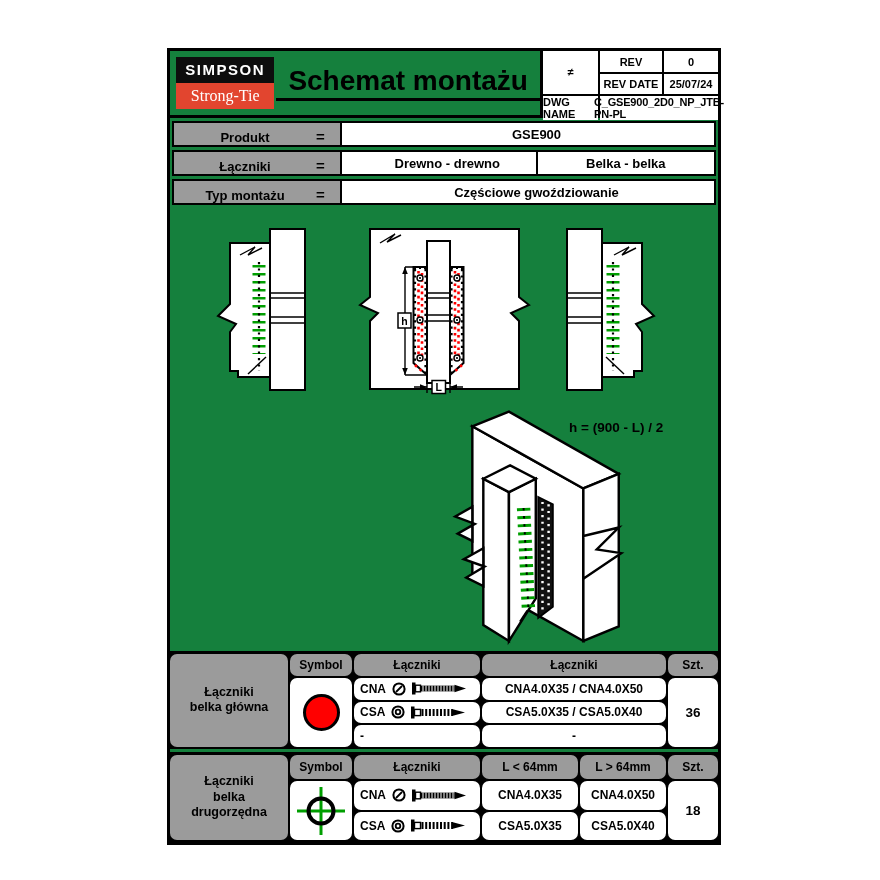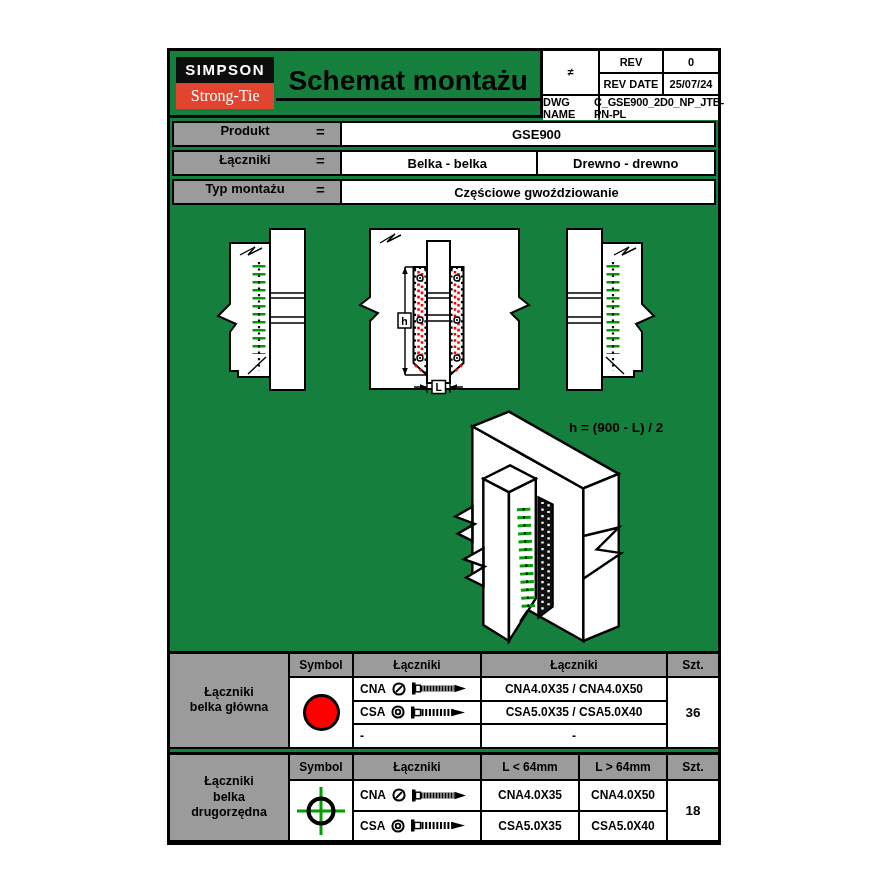--- a/index.html
+++ b/index.html
@@ -16,21 +16,21 @@
   .title-cell { flex:1; display:flex; align-items:center; justify-content:center; }
   .main-title { font-size:28px; font-weight:bold; border-bottom:3px solid #000; padding:0 12px 1px; white-space:nowrap; }
   .rev-block { width:188px; border-left:3px solid #000; display:grid; grid-template-columns:55px 62px 1fr; grid-template-rows:21px 20px 1fr; background:#000; gap:2px; }
   .rev-block > div { background:#fff; display:flex; align-items:center; justify-content:center; font-weight:bold; font-size:11px; }
   .neq-cell { grid-column:1; grid-row:1/3; font-size:36px; line-height:1; }
   .dwg-label { font-size:8.5px; }
   .dwg-value { grid-column:2/4; font-size:8px; letter-spacing:-0.2px; }
 
   
   .info-row { position:absolute; left:2px; width:544px; height:26px; border:2px solid #000; display:flex; background:#fff; }
-  .info-label { width:168px; background:#9b9b9b; border-right:2px solid #000; display:flex; align-items:flex-start; font-weight:bold; font-size:13px; }
+  .info-label { width:168px; background:#9b9b9b; border-right:2px solid #000; display:flex; align-items:flex-end; font-weight:bold; font-size:13px; }
   .info-label .lbl { flex:1; text-align:center; }
   .info-label .eq { width:24px; text-align:left; font-size:15px; }
   .info-vals { flex:1; display:flex;margin-left:17px; }
   .info-val { flex:1; display:flex; align-items:center; justify-content:center; font-weight:bold; font-size:13px; }
   .info-val + .info-val { border-left:2px solid #000; }
 
   
   .drawing-area { position:absolute; top:154px; left:0; width:548px; height:446px; }
   .oln { fill:#fff; stroke:#000; stroke-width:2; stroke-linejoin:miter; }
   .thin { fill:none; stroke:#000; stroke-width:1.4; }
@@ -39,21 +39,21 @@
   .rdot { stroke:#ff0000; stroke-width:2.6; stroke-dasharray:2.6 3.6; fill:none; }
   .gtick { stroke:#009e00; stroke-width:13; stroke-dasharray:2.6 5.4; fill:none; }
   .gtick2 { stroke:#009e00; stroke-width:11; stroke-dasharray:2.4 4.2; fill:none; }
   .dimtxt { font-weight:bold; font-size:10.5px; }
   .formula { font-weight:bold; font-size:13.5px; }
 
   
   .ftable { position:absolute; left:0; width:548px; background:#000; display:grid; gap:2px; border-top:3px solid #000; border-bottom:2px solid #000; }
   .table1 { top:600px; height:98px; grid-template-columns:118px 62px 126px 1fr 50px; grid-template-rows:22px 1fr 1fr 1fr; }
   .table2 { top:701px; height:90px; grid-template-columns:118px 62px 126px 96px 1fr 50px; grid-template-rows:24px 1fr 1fr; }
-  .ftable > div { background:#fff; display:flex; align-items:center; justify-content:center; }
+  .ftable > div { background:#fff; display:flex; align-items:center; justify-content:center;border-radius:7px; }
   .gray { background:#9b9b9b !important; font-weight:bold; font-size:12px; }
   .rowhead { grid-column:1; white-space:pre-line; text-align:center; font-size:12.5px; line-height:1.25; }
   .t1 .rowhead { grid-row:1/5; }
   .span3 { grid-row:2/5; }
   .span2 { grid-row:2/4; }
   .qty { font-weight:bold; font-size:13.5px; }
   .fast-cell { justify-content:flex-start !important; gap:6px; padding-left:6px; font-weight:bold; font-size:12px; }
   .name-cell { font-weight:bold; font-size:12px; }
   .sym-red { width:37px; height:37px; background:#ff0000; border:3px solid #000; border-radius:50%; }
 </style>
@@ -89,22 +89,22 @@
     <div class="info-vals">
       <div class="info-val">GSE900</div>
     </div>
   </div>
   <div class="info-row" style="top:99px">
     <div class="info-label">
       <span class="lbl">Łączniki</span>
       <span class="eq">=</span>
     </div>
     <div class="info-vals">
+      <div class="info-val">Drewno - drewno</div>
       <div class="info-val">Belka - belka</div>
-      <div class="info-val">Drewno - drewno</div>
     </div>
   </div>
   <div class="info-row" style="top:128px">
     <div class="info-label">
       <span class="lbl">Typ montażu</span>
       <span class="eq">=</span>
     </div>
     <div class="info-vals">
       <div class="info-val">Częściowe gwoździowanie</div>
     </div>

